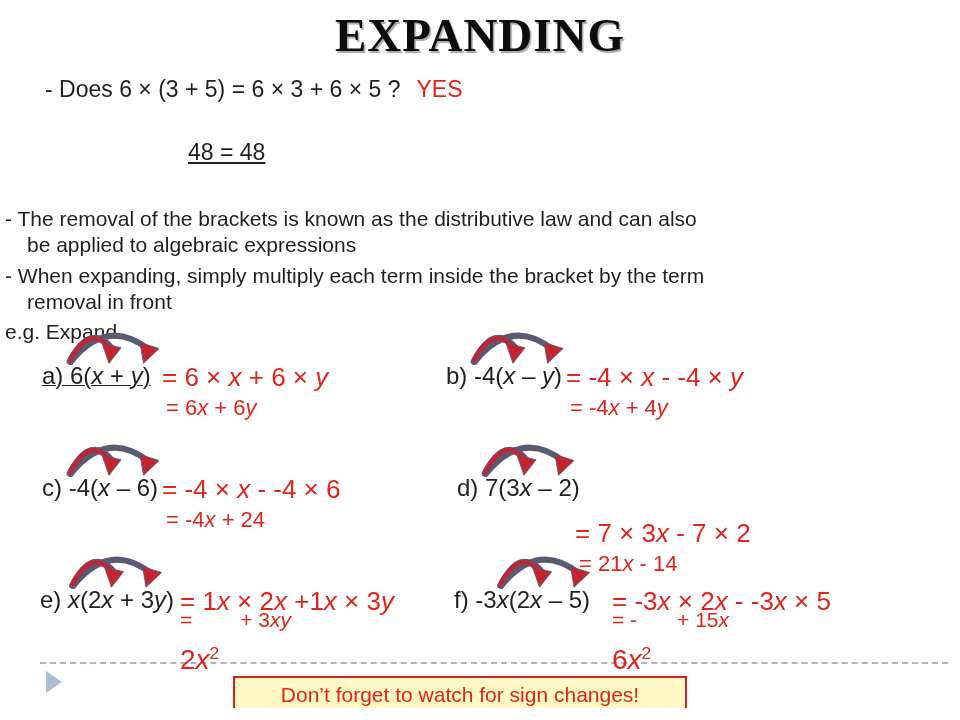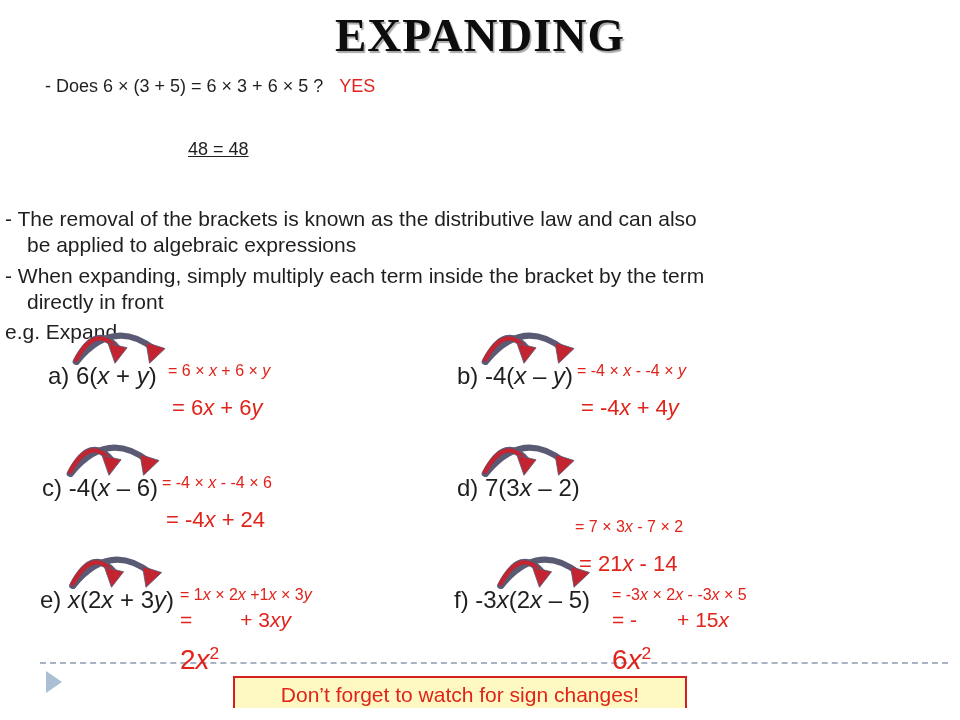--- a/index.html
+++ b/index.html
@@ -7,37 +7,37 @@
     position:relative;width:960px;height:708px;background:#ffffff;overflow:hidden;
     font-family:"Liberation Sans",sans-serif;color:var(--black,#1f1f1f);
   }
   
   .title{
     position:absolute;top:8px;left:0;width:100%;text-align:center;
     font-family:"Liberation Serif",serif;font-weight:bold;font-size:47px;
     letter-spacing:1px;color:#0d0d0d;text-shadow:1.5px 1.5px 1px rgba(0,0,0,0.35);
   }
   
-  .intro-line{position:absolute;font-size:18px;white-space:nowrap;color:var(--black,#1f1f1f);}
+  .intro-line{position:absolute;font-size:23px;white-space:nowrap;color:var(--black,#1f1f1f);}
   .q{left:45px;top:76px;}
   .yes{color:var(--red,#e0241b);margin-left:16px;}
   .l2{left:160px;top:108px;}
   .l3{left:188px;top:139px;text-decoration:underline;}
   
   .note{position:absolute;font-size:21px;white-space:nowrap;color:var(--black,#1f1f1f);margin-top:21px;}
   .n1{left:5px;top:186px;}
   .n2{left:27px;top:212px;}
   .n3{left:5px;top:243px;}
   .n4{left:27px;top:269px;}
   .eg{left:5px;top:299px;}
   
   .ex{position:absolute;}
   .ex .label{font-size:24px;white-space:nowrap;color:var(--black,#1f1f1f);}
   .ex .steps{position:absolute;top:0;}
-  .ex .s1{color:var(--red,#e0241b);font-size:16px;white-space:nowrap;}
+  .ex .s1{color:var(--red,#e0241b);font-size:26px;white-space:nowrap;}
   .ex .s2{color:var(--red,#e0241b);font-size:22px;white-space:nowrap;position:absolute;left:4px;top:33px;}
   .ex .s2big{color:var(--red,#e0241b);font-size:21px;white-space:nowrap;position:absolute;left:0;top:22px;text-align:center;}
   .ex .s2big .gap{display:inline-block;}
   .ex .s3big{color:var(--red,#e0241b);font-size:28px;white-space:nowrap;position:absolute;left:0;top:58px;}
   .ex i{font-style:italic;}
   sup{font-size:62%;line-height:0;}
   
   .arrow{position:absolute;}
   .arc-slate{stroke:var(--arrow-slate,#5a5a75);fill:none;stroke-linecap:round;}
   .arc-red{stroke:var(--arrow-red,#c32430);fill:none;stroke-linecap:round;}
@@ -64,42 +64,42 @@
   <div class="title">EXPANDING</div>
 
   <div class="intro-line q">
     <span>- Does 6 × (3 + 5) = 6 × 3 + 6 × 5 ?</span><span class="yes">YES</span>
   </div>
   <div class="intro-line l3">48 = 48</div>
 
   <div class="note n1">- The removal of the brackets is known as the distributive law and can also</div>
   <div class="note n2">be applied to algebraic expressions</div>
   <div class="note n3">- When expanding, simply multiply each term inside the bracket by the term</div>
-  <div class="note n4">directly in front</div>
+  <div class="note n4">removal in front</div>
   <div class="note eg">e.g. Expand</div>
 
   <div class="dashes"></div>
   <div class="nav-tri"></div>
 
-  <div class="ex" style="left:48px;top:362px;">
+  <div class="ex" style="left:42px;top:362px;text-decoration:underline;">
     <svg class="arrow" style="left:20px;top:-35px;" width="100" height="38" viewBox="0 0 115 44">
       <path class="arc-slate" stroke-width="7" d="M10 40 Q52 -12 100 26"></path>
       <path class="head-red" d="M90 18 L112 25 L94 42 Z"></path>
       <path class="arc-slate" stroke-width="8" d="M9 40 Q33 -6 58 26"></path>
       <path class="arc-red" stroke-width="5" d="M9 38 Q32 -4 56 25"></path>
       <path class="head-red" d="M46 19 L68 24 L54 42 Z"></path>
     </svg>
     <span class="label">a) 6(<i>x</i> + <i>y</i>)</span>
     <div class="steps" style="left:120px;">
       <div class="s1">= 6 × <i>x</i> + 6 × <i>y</i></div>
       <div class="s2">= 6<i>x</i> + 6<i>y</i></div>
     </div>
   </div>
 
-  <div class="ex" style="left:457px;top:362px;">
+  <div class="ex" style="left:446px;top:362px;">
     <svg class="arrow" style="left:20px;top:-35px;" width="100" height="38" viewBox="0 0 115 44">
       <path class="arc-slate" stroke-width="7" d="M10 40 Q52 -12 100 26"></path>
       <path class="head-red" d="M90 18 L112 25 L94 42 Z"></path>
       <path class="arc-slate" stroke-width="8" d="M9 40 Q33 -6 58 26"></path>
       <path class="arc-red" stroke-width="5" d="M9 38 Q32 -4 56 25"></path>
       <path class="head-red" d="M46 19 L68 24 L54 42 Z"></path>
     </svg>
     <span class="label">b) -4(<i>x</i> – <i>y</i>)</span>
     <div class="steps" style="left:120px;">
       <div class="s1">= -4 × <i>x</i> - -4 × <i>y</i></div>

